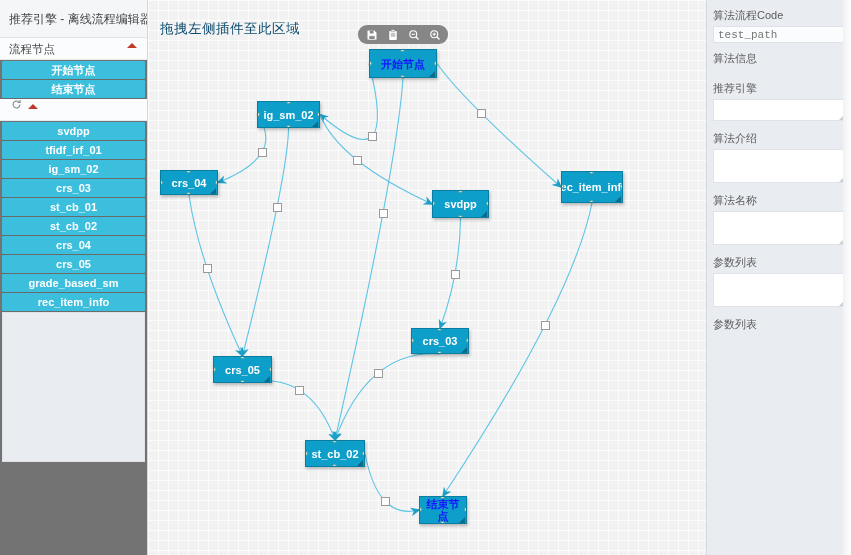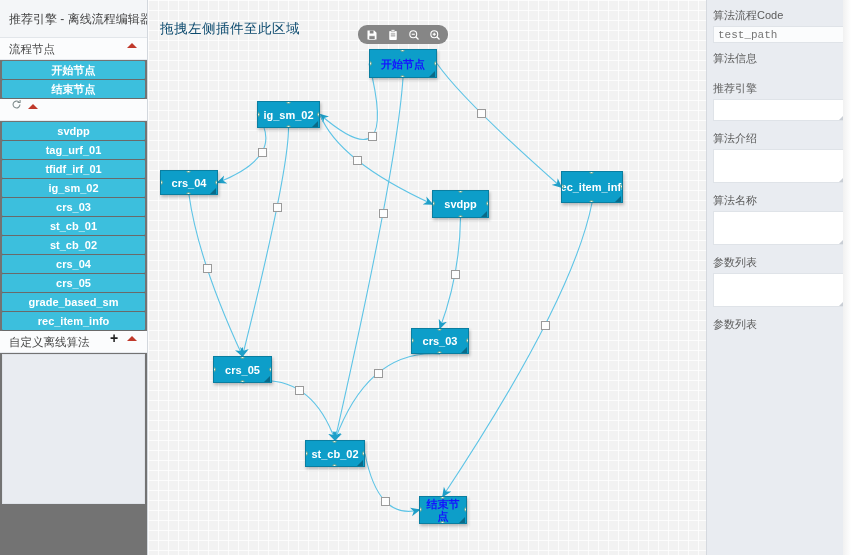--- a/index.html
+++ b/index.html
@@ -246,37 +246,31 @@
       <span class="ph-icon refresh">
         <svg width="11" height="11" viewBox="0 0 16 16">
             <path d="M13 8a5 5 0 1 1-1.5-3.55" fill="none" stroke="#7f8c8d" stroke-width="1.6"></path>
             <path d="M13.2 1.5v3.6h-3.6" fill="none" stroke="#7f8c8d" stroke-width="1.6"></path>
           </svg>
       </span>
       <span class="ph-icon"><span class="chev"></span></span>
     </div>
     <div>
       <div class="node-btn">svdpp</div>
-      <div class="node-btn">tag_urf_01</div>
       <div class="node-btn">tfidf_irf_01</div>
       <div class="node-btn">ig_sm_02</div>
       <div class="node-btn">crs_03</div>
       <div class="node-btn">st_cb_01</div>
       <div class="node-btn">st_cb_02</div>
       <div class="node-btn">crs_04</div>
       <div class="node-btn">crs_05</div>
       <div class="node-btn">grade_based_sm</div>
       <div class="node-btn">rec_item_info</div>
     </div>
 
-    <div class="panel-head">
-      <span class="ph-label">自定义离线算法</span>
-      <span class="ph-icon plus">+</span>
-      <span class="ph-icon"><span class="chev"></span></span>
-    </div>
     <div class="custom-body"></div>
   </div>
 
   <div class="canvas-wrap">
     <div class="canvas-grid"></div>
     <div class="canvas-hint">拖拽左侧插件至此区域</div>
 
     <div class="toolbar">
       <div class="tb-btn">
         <svg width="12" height="12" viewBox="0 0 16 16">

